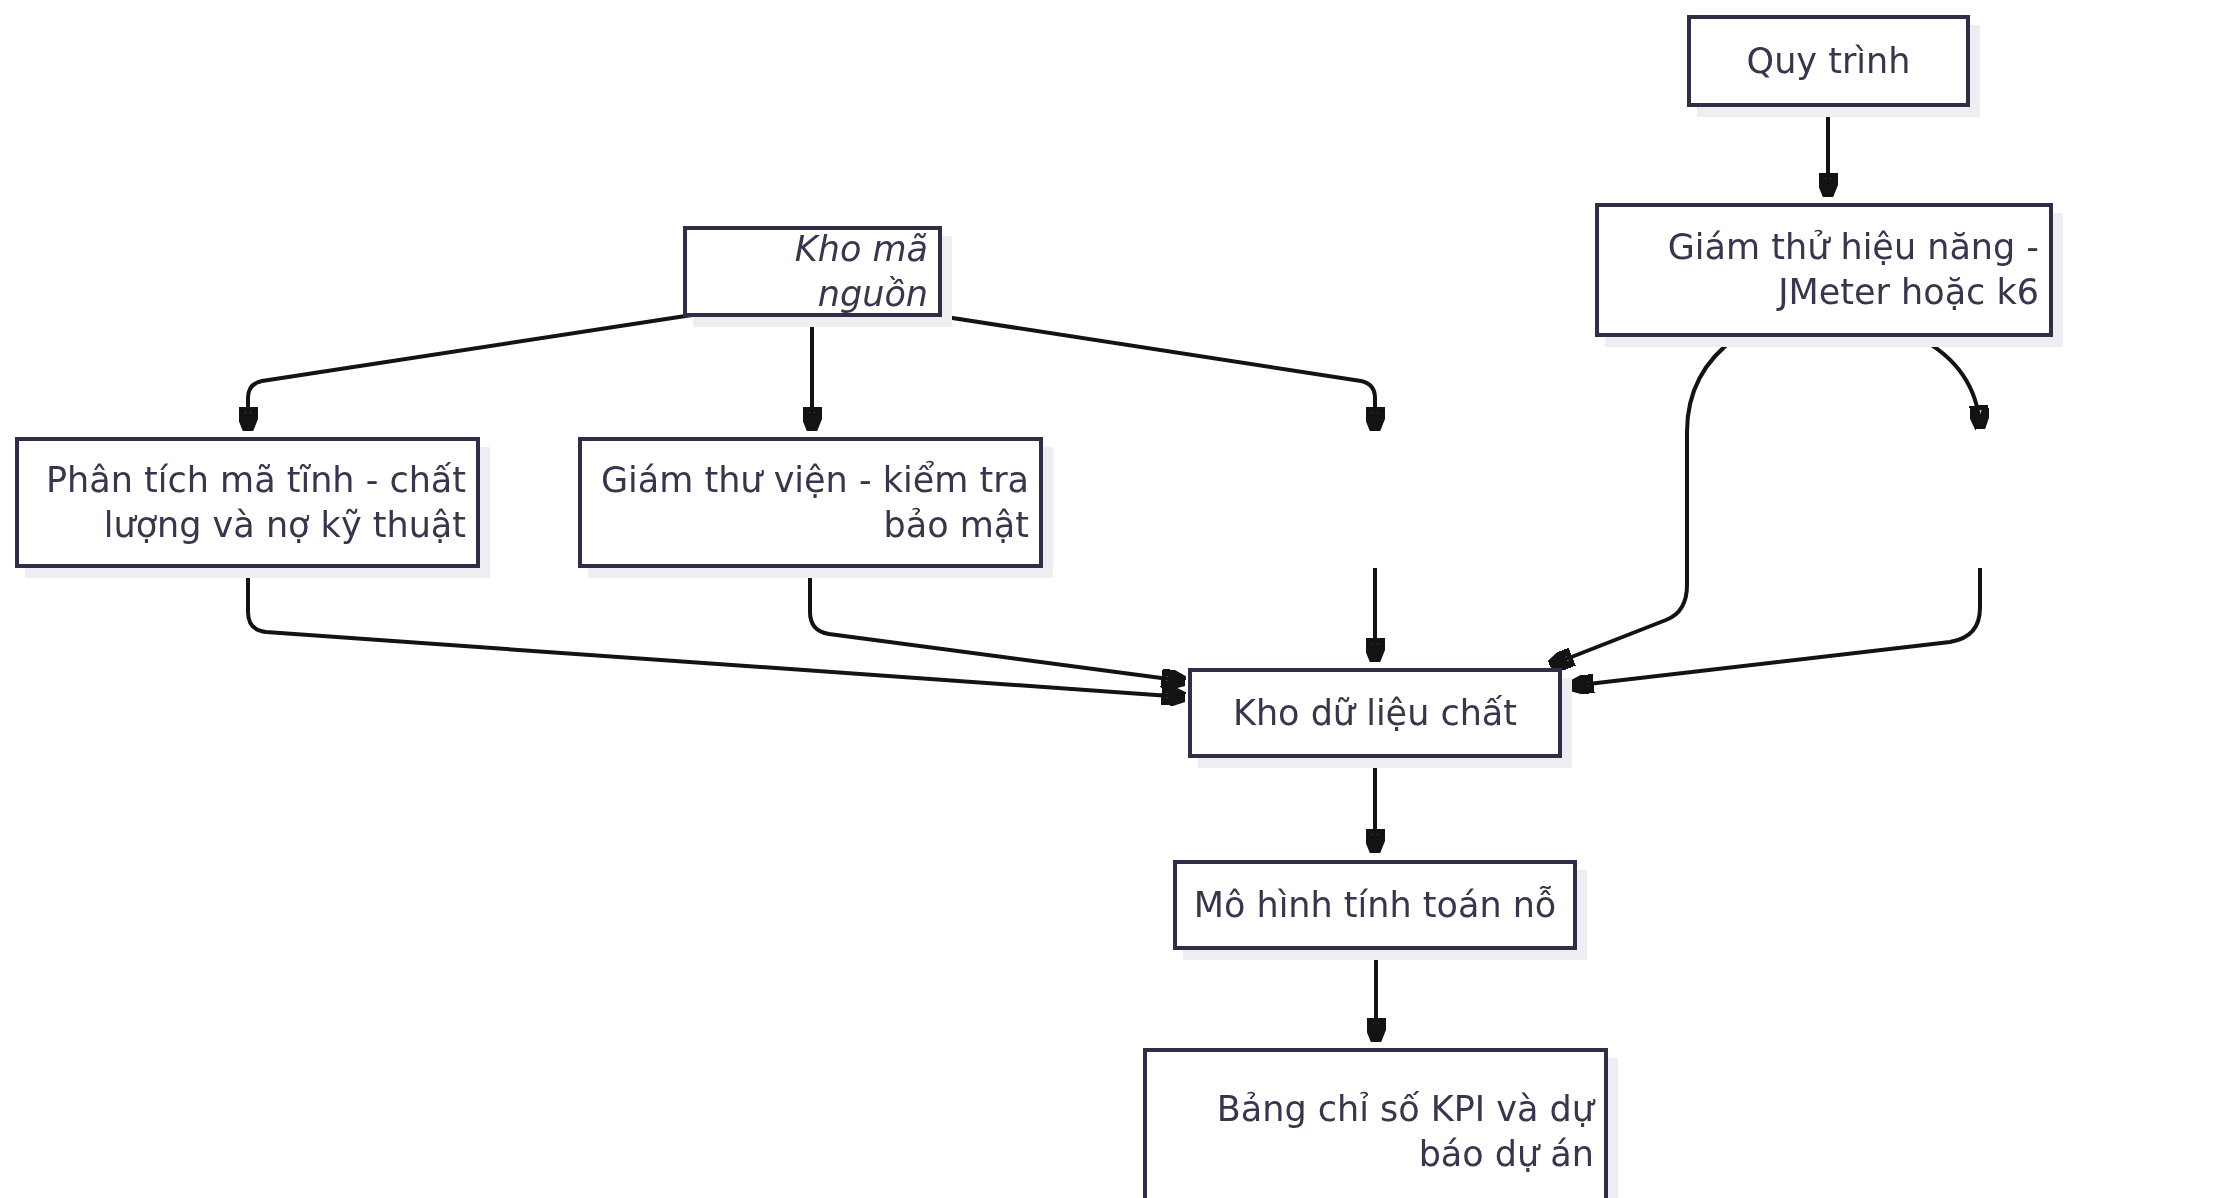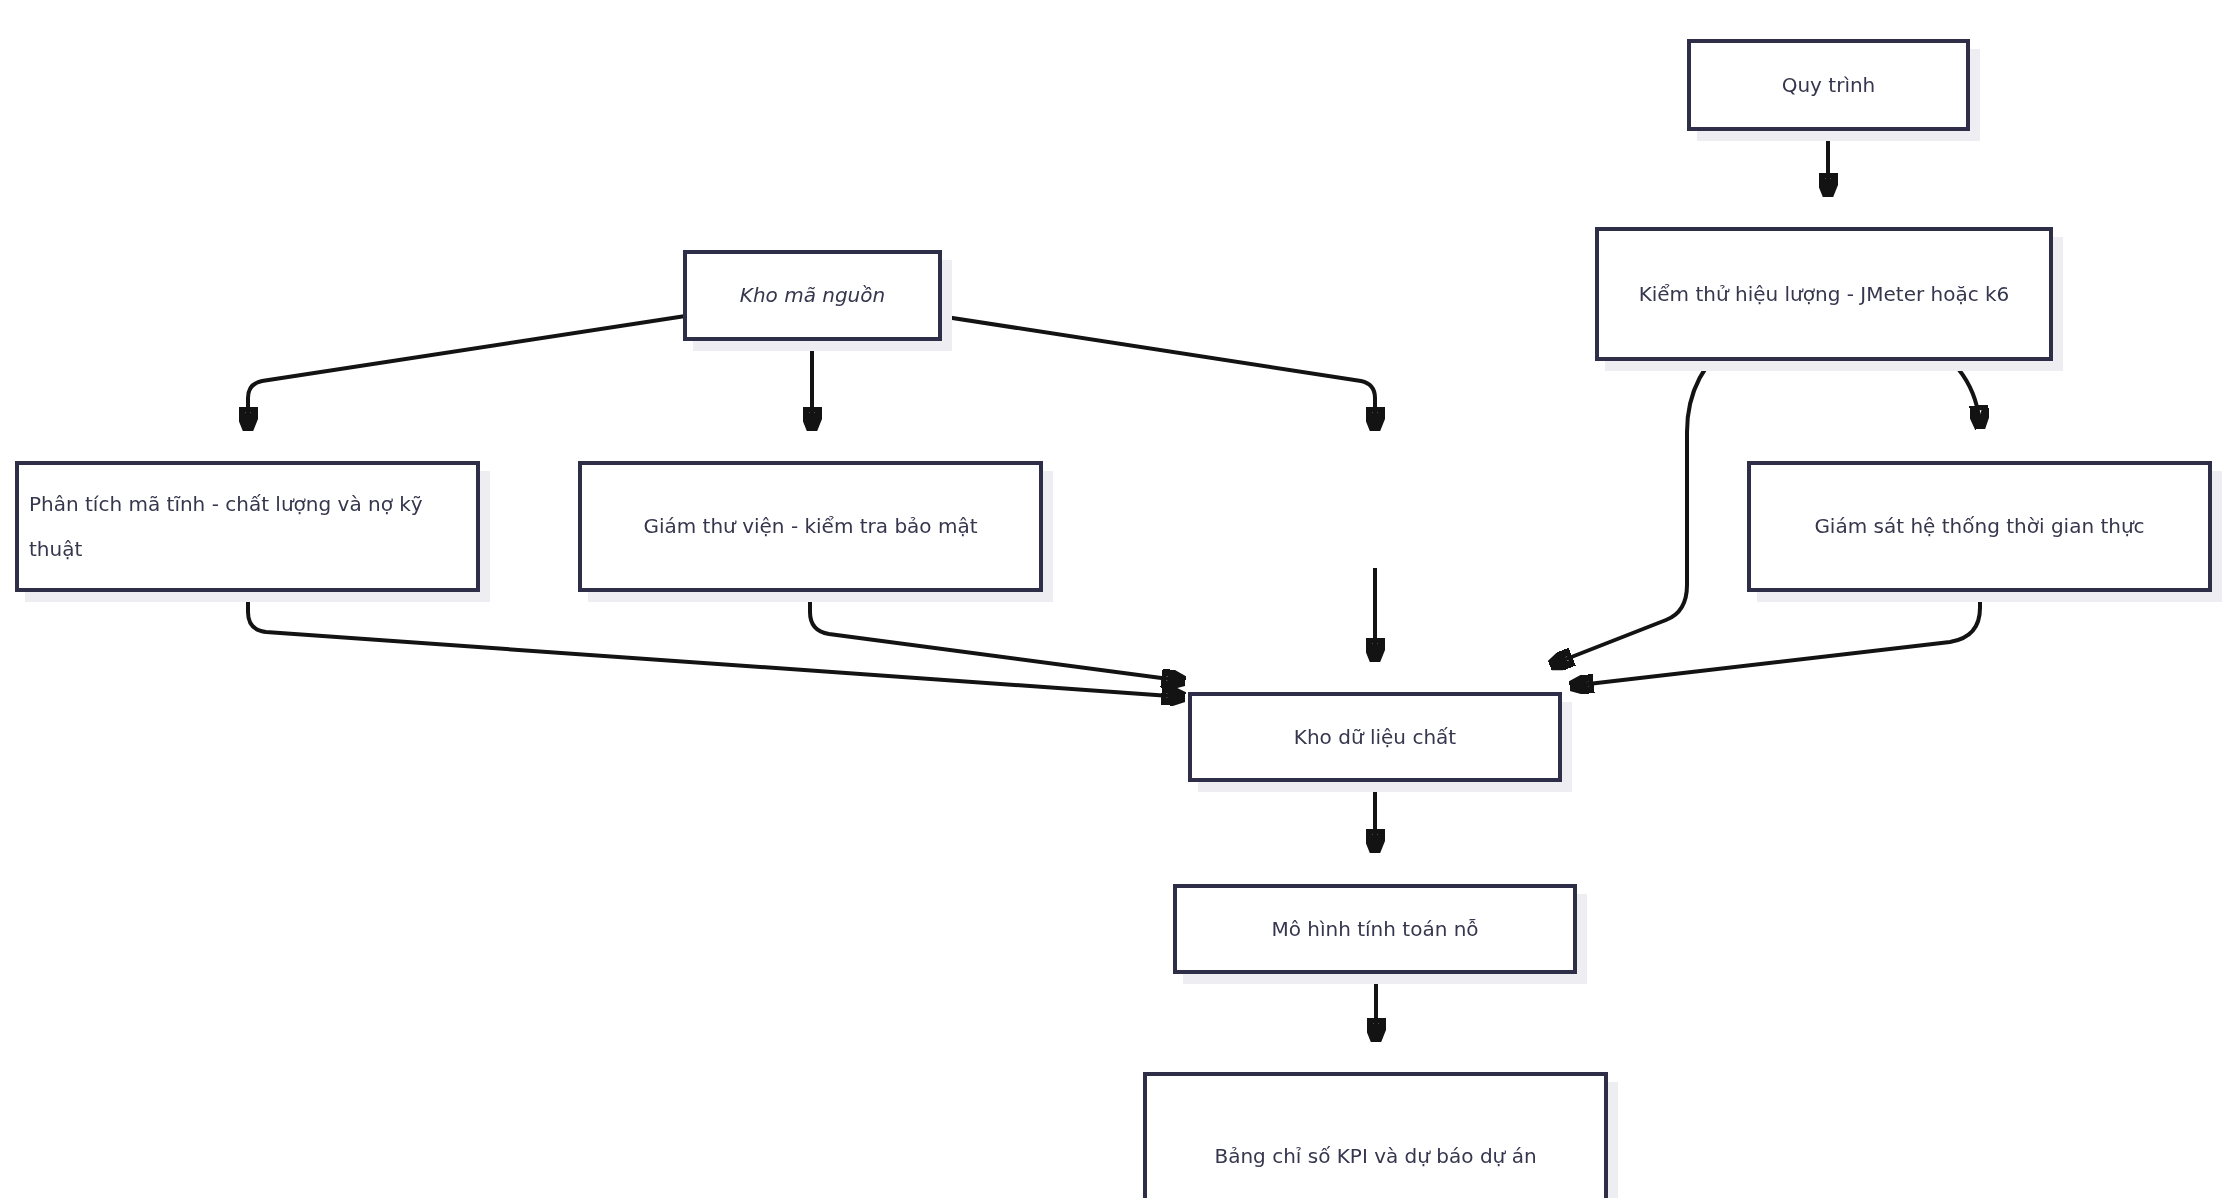--- a/index.html
+++ b/index.html
@@ -35,27 +35,26 @@
   }
   .node{
     position:absolute;
     box-sizing:border-box;
     background:var(--node-fill);
     border:4px solid var(--node-border);
     color:var(--text-color);
     display:flex;
     align-items:center;
     justify-content:center;
-    text-align:left;
-    font-size:20px;
+    text-align:right;
+    font-size:35px;
     line-height:45px;
     padding:0 10px;
     box-shadow:10px 10px 0 var(--shadow-color);
     z-index:1;
-    margin-top:24px;
   }
 </style>
 </head>
 <body>
 
 <div class="canvas">
 
   <svg class="edges" width="2227" height="1198" viewBox="0 0 2227 1198">
     <defs>
       <marker id="arrow" viewBox="0 0 10 8" refX="9.5" refY="4" markerWidth="24" markerHeight="19" orient="auto" markerUnits="userSpaceOnUse">
@@ -75,39 +74,36 @@
     <path d="M 1918 337 Q 1977 368 1980 428" marker-end="url(#arrow)"></path>
     <path d="M 1375 758 V 852" marker-end="url(#arrow)"></path>
     <path d="M 1376 950 V 1041" marker-end="url(#arrow)"></path>
   </svg>
 
   <div class="node" style="left:1687px;top:15px;width:283px;height:92px;">
     <span>Quy trình</span>
   </div>
 
   <div class="node" style="left:1595px;top:203px;width:458px;height:134px;">
-    <span>Kiểm thử hiệu lượng - JMeter hoặc k6</span>
+    <span>Giám thử hiệu năng - JMeter hoặc k6</span>
   </div>
 
   <div class="node" style="left:683px;top:226px;width:259px;height:91px;font-style:italic;">
     <span>Kho mã nguồn</span>
   </div>
 
   <div class="node" style="left:15px;top:437px;width:465px;height:131px;">
     <span>Phân tích mã tĩnh - chất lượng và nợ kỹ thuật</span>
   </div>
 
   <div class="node" style="left:578px;top:437px;width:465px;height:131px;">
     <span>Giám thư viện - kiểm tra bảo mật</span>
   </div>
 
 
-  <div class="node" style="left:1747px;top:437px;width:465px;height:131px;">
-    <span>Giám sát hệ thống thời gian thực</span>
-  </div>
 
   <div class="node" style="left:1188px;top:668px;width:374px;height:90px;">
     <span>Kho dữ liệu chất</span>
   </div>
 
   <div class="node" style="left:1173px;top:860px;width:404px;height:90px;">
     <span>Mô hình tính toán nỗ</span>
   </div>
 
   <div class="node" style="left:1143px;top:1048px;width:465px;height:168px;">

